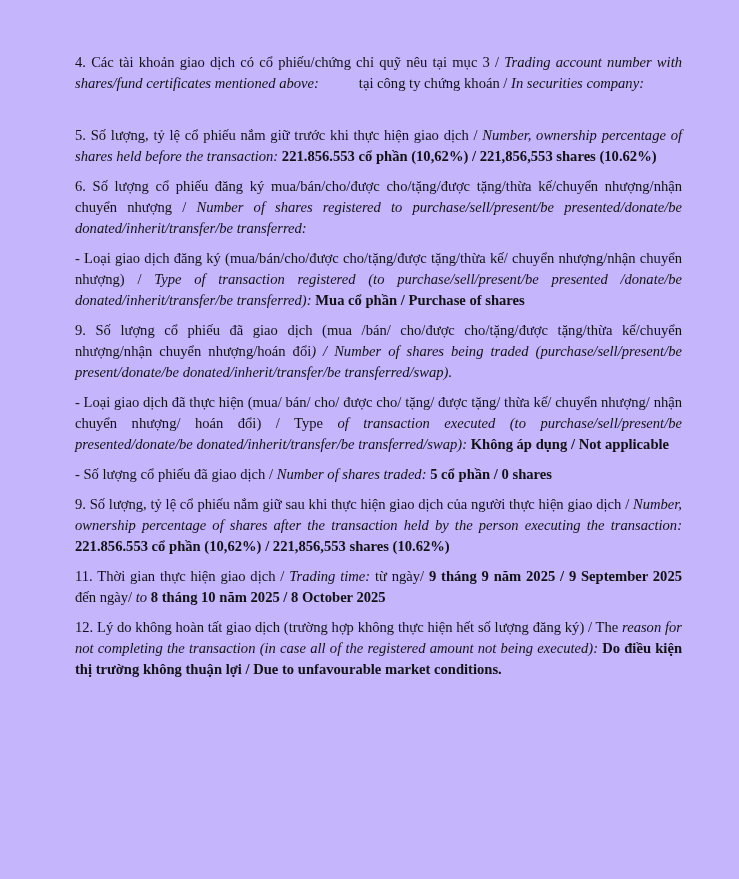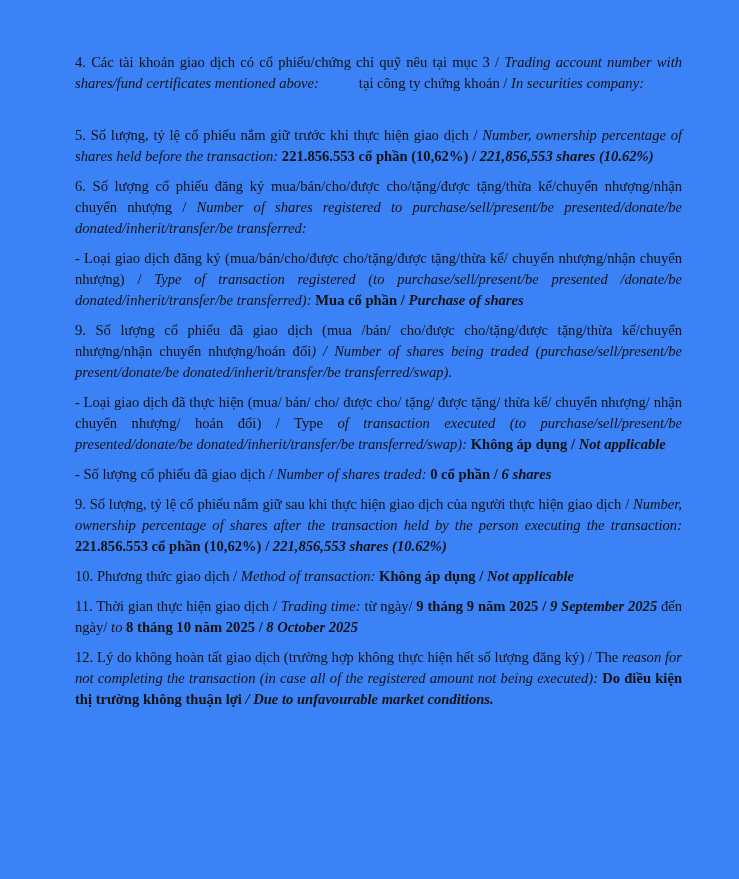--- a/index.html
+++ b/index.html
@@ -4,52 +4,51 @@
 <style>
   html, body {
     margin: 0;
     padding: 0;
     background: #ffffff;
   }
   .page {
     position: relative;
     width: 739px;
     height: 879px;
-    background: #3b82f6;
+    background: #c4b5fd;
     box-sizing: border-box;
     padding: 52px 57px 0 75px;
     overflow: hidden;
     font-family: "Liberation Serif", "DejaVu Serif", serif;
     font-size: 14.6px;
     line-height: 21px;
     color: #121212;
   }
   .doc-paragraph {
     margin: 0 0 9px 0;
     text-align: justify;
   }
   .doc-paragraph.extra-space {
     margin-bottom: 31px;
   }
   .run-regular { font-style: normal; font-weight: normal; }
   .run-italic { font-style: italic; font-weight: normal; }
   .run-bold { font-style: normal; font-weight: bold; }
-  .run-bold-italic { font-style: italic; font-weight: bold; }
+  .run-bold-italic { font-weight: bold; }
   .run-gap { display: inline-block; width: 40px; }
 </style>
 </head>
 <body>
 
 <div class="page">
   <div id="document-body">
       <p class="doc-paragraph extra-space"><span class="run-regular">4. Các tài khoản giao dịch có cổ phiếu/chứng chỉ quỹ nêu tại mục 3 / </span><span class="run-italic">Trading account number with shares/fund certificates mentioned above:</span><span class="run-gap"></span><span class="run-regular">tại công ty chứng khoán / </span><span class="run-italic">In securities company:</span></p>
       <p class="doc-paragraph"><span class="run-regular">5. Số lượng, tỷ lệ cổ phiếu nắm giữ trước khi thực hiện giao dịch / </span><span class="run-italic">Number, ownership percentage of shares held before the transaction: </span><span class="run-bold">221.856.553 cổ phần (10,62%) / </span><span class="run-bold-italic">221,856,553 shares (10.62%)</span></p>
       <p class="doc-paragraph"><span class="run-regular">6. Số lượng cổ phiếu đăng ký mua/bán/cho/được cho/tặng/được tặng/thừa kế/chuyển nhượng/nhận chuyển nhượng / </span><span class="run-italic">Number of shares registered to purchase/sell/present/be presented/donate/be donated/inherit/transfer/be transferred:</span></p>
       <p class="doc-paragraph"><span class="run-regular">- Loại giao dịch đăng ký (mua/bán/cho/được cho/tặng/được tặng/thừa kế/ chuyển nhượng/nhận chuyển nhượng) / </span><span class="run-italic">Type of transaction registered (to purchase/sell/present/be presented /donate/be donated/inherit/transfer/be transferred): </span><span class="run-bold">Mua cổ phần / </span><span class="run-bold-italic">Purchase of shares</span></p>
       <p class="doc-paragraph"><span class="run-regular">9. Số lượng cổ phiếu đã giao dịch (mua /bán/ cho/được cho/tặng/được tặng/thừa kế/chuyển nhượng/nhận chuyển nhượng/hoán đổi</span><span class="run-italic">) / Number of shares being traded (purchase/sell/present/be present/donate/be donated/inherit/transfer/be transferred/swap).</span></p>
       <p class="doc-paragraph"><span class="run-regular">- Loại giao dịch đã thực hiện (mua/ bán/ cho/ được cho/ tặng/ được tặng/ thừa kế/ chuyển nhượng/ nhận chuyển nhượng/ hoán đổi) / Type </span><span class="run-italic">of transaction executed (to purchase/sell/present/be presented/donate/be donated/inherit/transfer/be transferred/swap): </span><span class="run-bold">Không áp dụng / </span><span class="run-bold-italic">Not applicable</span></p>
-      <p class="doc-paragraph"><span class="run-regular">- Số lượng cổ phiếu đã giao dịch / </span><span class="run-italic">Number of shares traded: </span><span class="run-bold">0 cổ phần / </span><span class="run-bold-italic">6 shares</span></p>
+      <p class="doc-paragraph"><span class="run-regular">- Số lượng cổ phiếu đã giao dịch / </span><span class="run-italic">Number of shares traded: </span><span class="run-bold">5 cổ phần / </span><span class="run-bold-italic">0 shares</span></p>
       <p class="doc-paragraph"><span class="run-regular">9. Số lượng, tỷ lệ cổ phiếu nắm giữ sau khi thực hiện giao dịch của người thực hiện giao dịch / </span><span class="run-italic">Number, ownership percentage of shares after the transaction held by the person executing the transaction: </span><span class="run-bold">221.856.553 cổ phần (10,62%) / </span><span class="run-bold-italic">221,856,553 shares (10.62%)</span></p>
-      <p class="doc-paragraph"><span class="run-regular">10. Phương thức giao dịch / </span><span class="run-italic">Method of transaction: </span><span class="run-bold">Không áp dụng / </span><span class="run-bold-italic">Not applicable</span></p>
       <p class="doc-paragraph"><span class="run-regular">11. Thời gian thực hiện giao dịch / </span><span class="run-italic">Trading time: </span><span class="run-regular">từ ngày/ </span><span class="run-bold">9 tháng 9 năm 2025 / </span><span class="run-bold-italic">9 September 2025 </span><span class="run-regular">đến ngày/ </span><span class="run-italic">to </span><span class="run-bold">8 tháng 10 năm 2025 / </span><span class="run-bold-italic">8 October 2025</span></p>
       <p class="doc-paragraph"><span class="run-regular">12. Lý do không hoàn tất giao dịch (trường hợp không thực hiện hết số lượng đăng ký) / The </span><span class="run-italic">reason for not completing the transaction (in case all of the registered amount not being executed): </span><span class="run-bold">Do điều kiện thị trường không thuận lợi </span><span class="run-bold-italic">/ Due to unfavourable market conditions.</span></p>
     </div>
 </div>
 
 </body></html>

